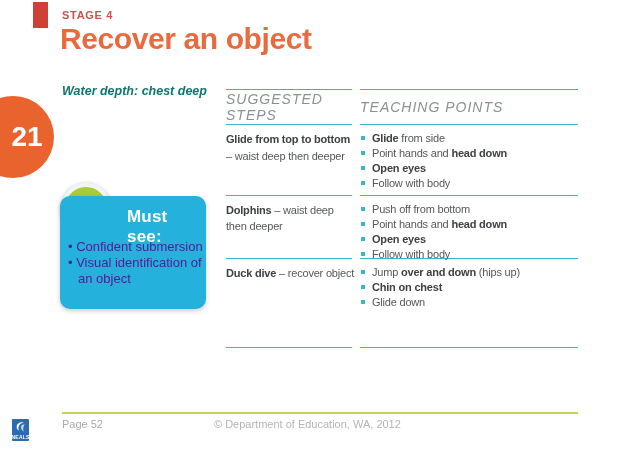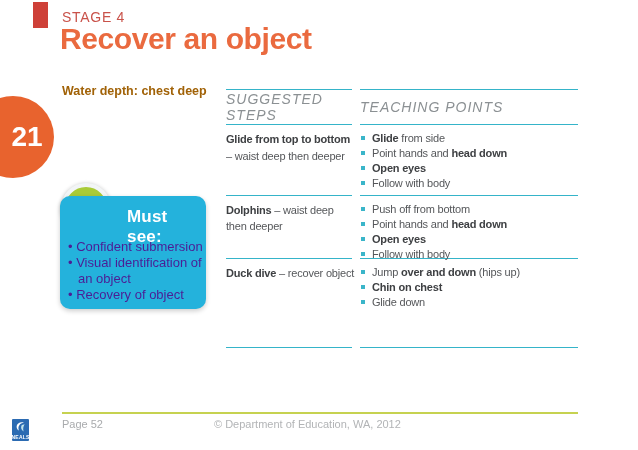--- a/index.html
+++ b/index.html
@@ -4,23 +4,23 @@
 <style>
   html,body{margin:0;padding:0;}
   body{
     width:638px;height:450px;position:relative;overflow:hidden;
     background:#ffffff;font-family:"Liberation Sans",sans-serif;
   }
   
   .red-tab{position:absolute;left:33px;top:2px;width:15px;height:26px;background:#ce4038;}
 
   
-  .stage{position:absolute;left:62px;top:9px;font-size:14px;font-weight:normal;letter-spacing:.7px;color:#c9524a;}
+  .stage{position:absolute;left:62px;top:9px;font-size:11px;font-weight:bold;letter-spacing:.7px;color:#c9524a;}
   .title{position:absolute;left:60px;top:22px;font-size:30px;font-weight:bold;color:#ea6a3f;letter-spacing:-.4px;}
-  .water{position:absolute;left:62px;top:84px;font-size:12.5px;font-weight:bold;color:#a16207;}
+  .water{position:absolute;left:62px;top:84px;font-size:12.5px;font-weight:bold;color:#0f766e;font-style:italic;}
 
   
   .num-circle{position:absolute;left:-28px;top:96px;width:82px;height:82px;border-radius:50%;
     background:#e8632e;color:#fff;display:flex;align-items:center;justify-content:center;
     font-size:28px;font-weight:bold;}
   .num-circle span{transform:translateX(14px);}
 
   
   .must-box{position:absolute;left:60px;top:196px;width:146px;height:113px;background:#24b2dc;
     border-radius:10px;box-shadow:0 2px 5px rgba(0,0,0,.2);}
@@ -73,21 +73,20 @@
     <circle cx="21" cy="21" r="5" fill="#2aa9d4"></circle>
     <circle cx="23.5" cy="18.5" r="2.6" fill="#ffffff"></circle>
   </svg>
 </div>
 
 <div class="must-box">
   <div class="must-title">Must see:</div>
   <ul class="must-list">
       <li>• Confident submersion</li>
       <li>• Visual identification of an object</li>
-      <li>• Recovery of object</li>
     </ul>
 </div>
 
 <div class="col col-steps">
   <div class="col-header">SUGGESTED STEPS</div>
   <div>
       <div class="row r0">
         <div class="step-line"><b>Glide from top to bottom</b></div>
         <div class="step-line">– waist deep then deeper</div>
       </div>

